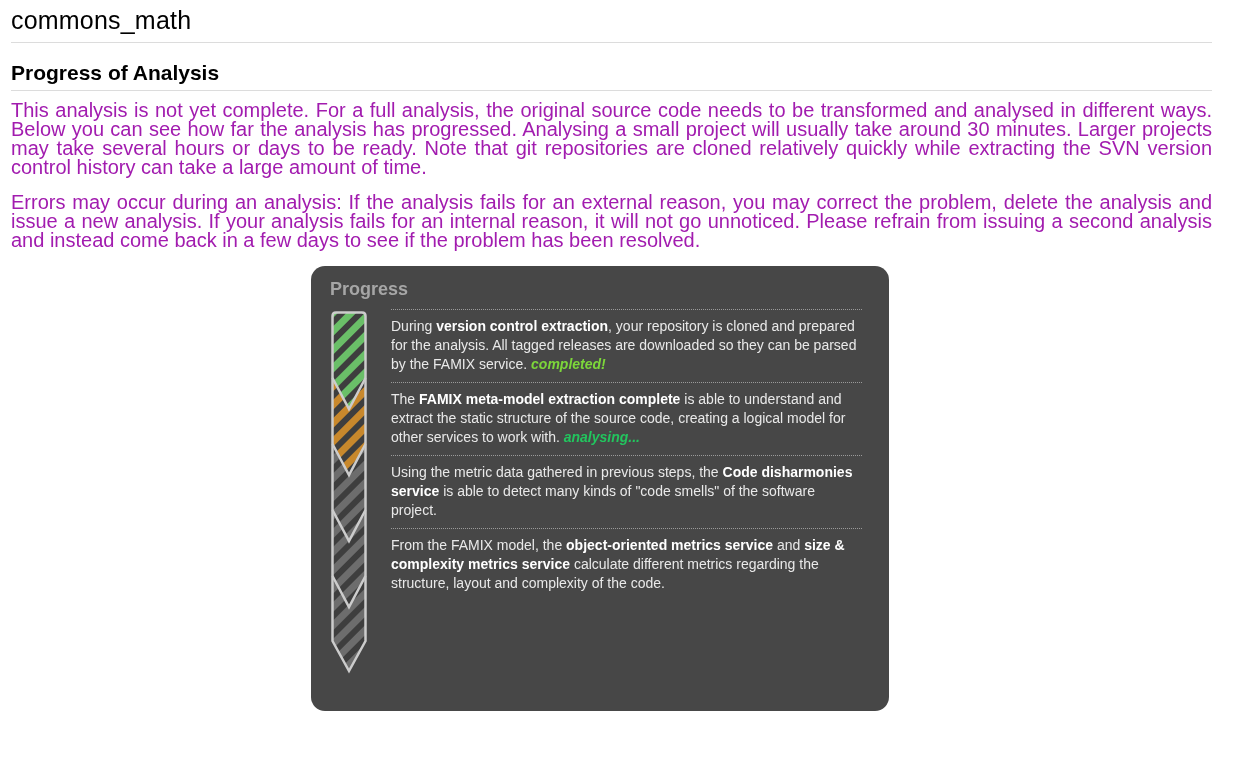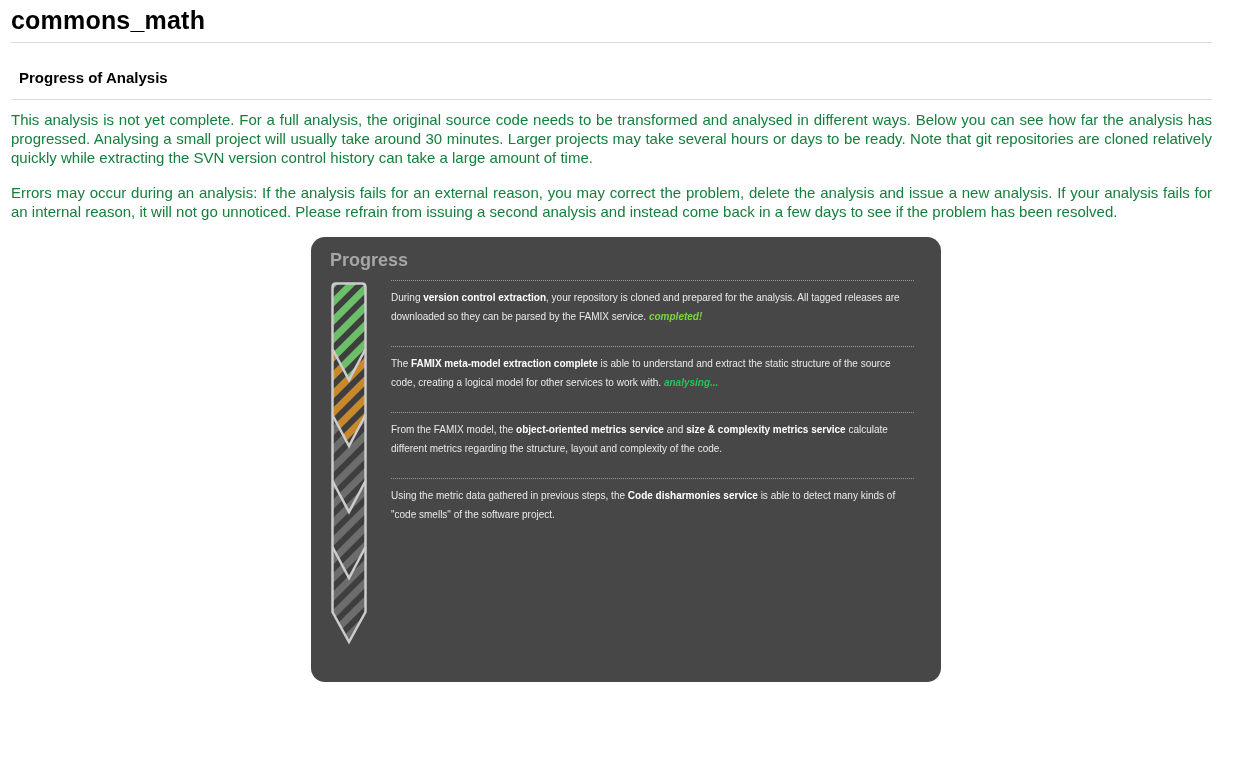--- a/index.html
+++ b/index.html
@@ -10,49 +10,49 @@
     height: 765px;
     overflow: hidden;
     font-family: "Liberation Sans", sans-serif;
     color: #111;
   }
   .content {
     margin: 0 27px 0 11px;
   }
   h1.page-title {
     font-size: 25px;
-    font-weight: bold;
+    font-weight: normal;
     margin: 0;
     padding: 6px 0 7px 0;
     color: #000;
     letter-spacing: 0.2px;
   }
   .rule {
     border: none;
     border-top: 1px solid #dcdcdc;
     margin: 0;
   }
   h2.section-heading {
-    font-size: 15px;
+    font-size: 21px;
     font-weight: bold;
-    margin: 8px;
+    margin: 0;
     padding: 18px 0 5px 0;
     color: #000;
   }
   p.body-par {
-    font-size: 15px;
+    font-size: 20px;
     line-height: 19px;
     text-align: justify;
     margin: 10px 0 16px 0;
-    color: #15803d;
+    color: #a21caf;
   }
   .progress-box {
     margin-left: 311px;
     margin-top: 14px;
-    width: 630px;
+    width: 578px;
     box-sizing: border-box;
     background: #474747;
     border-radius: 14px;
     padding: 13px 27px 33px 19px;
   }
   .progress-heading {
     font-size: 18px;
     font-weight: bold;
     color: #a6a6a6;
     margin: 0 0 9px 0;
@@ -67,21 +67,21 @@
   }
   .steps {
     flex: 1;
     margin-left: 23px;
   }
   .step {
     border-top: 1px dotted #9a9a9a;
     min-height: 66px;
     box-sizing: border-box;
     padding: 7px 0 8px 0;
-    font-size: 10px;
+    font-size: 14px;
     line-height: 19px;
     color: #e9e9e9;
   }
   .step .b {
     font-weight: bold;
     color: #ffffff;
   }
   .step .status-label {
     font-weight: bold;
     font-style: italic;
@@ -131,17 +131,17 @@
           <path d="M2.5,199 L19,230 L35.5,199"></path>
           <path d="M2.5,265 L19,296 L35.5,265"></path>
         </g>
 
         <path d="M2.5,5 Q2.5,1.5 6,1.5 L32,1.5 Q35.5,1.5 35.5,5 L35.5,330 L19,360 L2.5,330 Z" fill="none" stroke="#cccccc" stroke-width="2.5"></path>
       </svg>
     </div>
     <div class="steps">
         <div class="step"><span>During </span><span class="b">version control extraction</span><span>, your repository is cloned and prepared for the analysis. All tagged releases are downloaded so they can be parsed by the FAMIX service. </span><span class="status-label" style="color: rgb(124, 214, 58);">completed!</span></div>
         <div class="step"><span>The </span><span class="b">FAMIX meta-model extraction complete</span><span> is able to understand and extract the static structure of the source code, creating a logical model for other services to work with. </span><span class="status-label" style="color: #22c55e;">analysing...</span></div>
+        <div class="step"><span>Using the metric data gathered in previous steps, the </span><span class="b">Code disharmonies service</span><span> is able to detect many kinds of "code smells" of the software project.</span></div>
         <div class="step"><span>From the FAMIX model, the </span><span class="b">object-oriented metrics service</span><span> and </span><span class="b">size &amp; complexity metrics service</span><span> calculate different metrics regarding the structure, layout and complexity of the code.</span></div>
-        <div class="step"><span>Using the metric data gathered in previous steps, the </span><span class="b">Code disharmonies service</span><span> is able to detect many kinds of "code smells" of the software project.</span></div>
       </div>
   </div>
 </div>
 
 </body></html>

